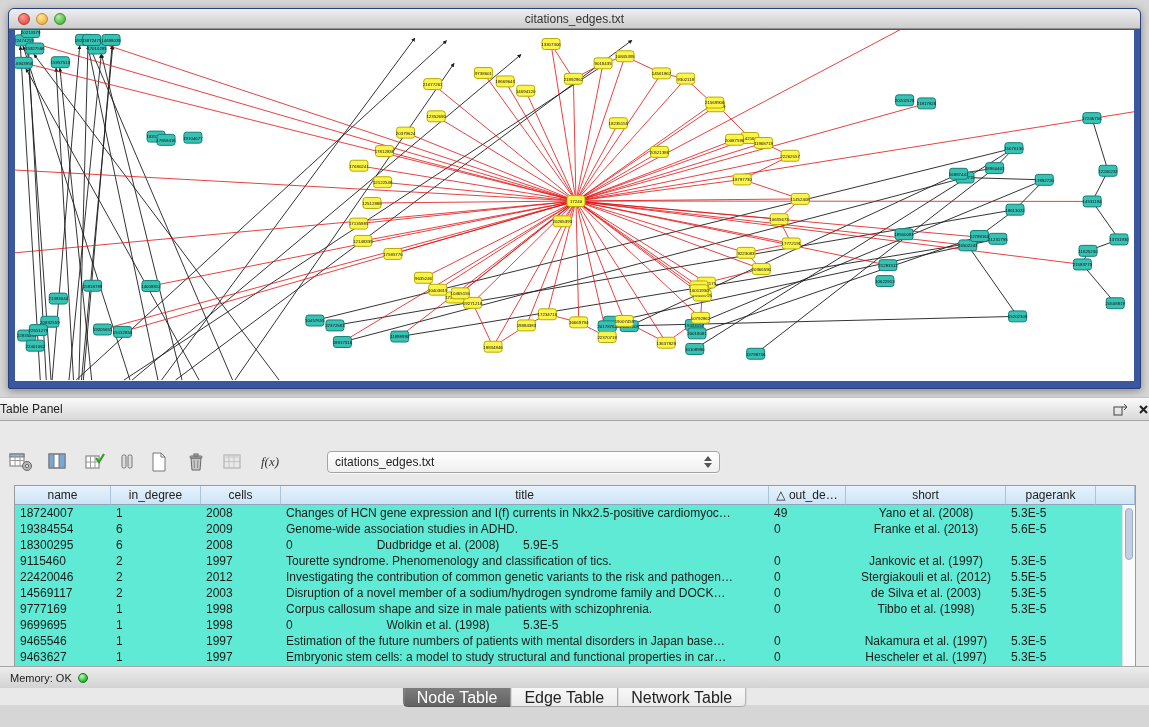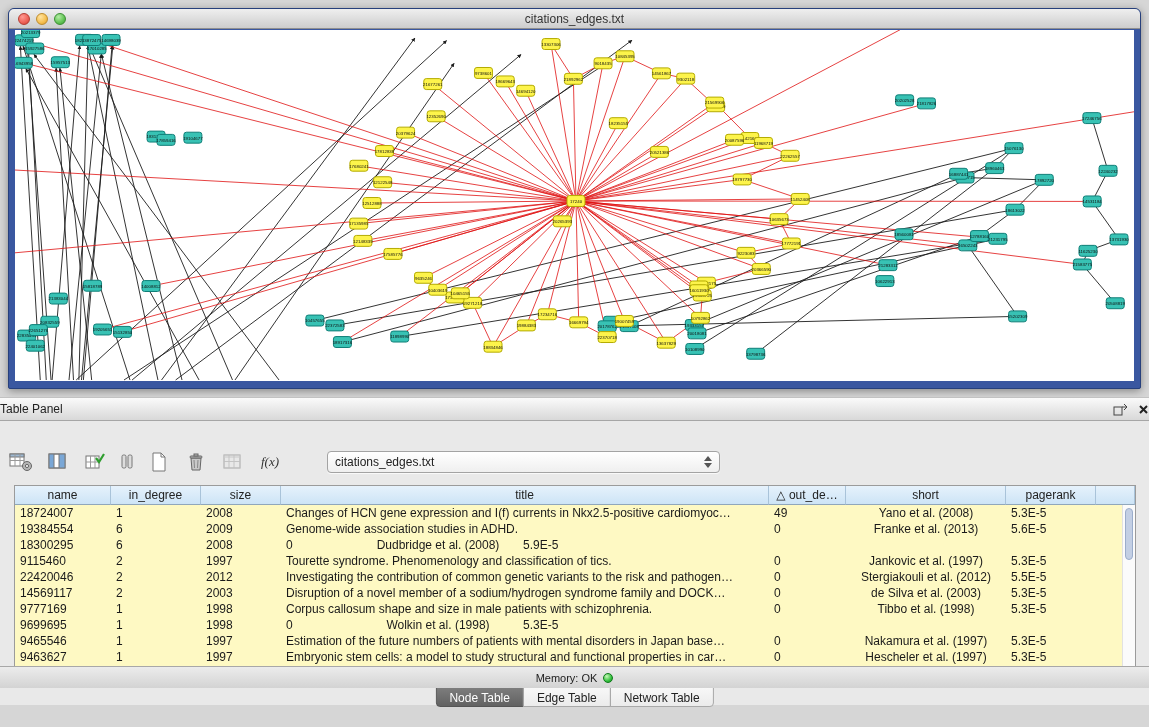--- a/index.html
+++ b/index.html
@@ -36,46 +36,46 @@
   .fx{font-size:13px;font-style:italic;color:#333;font-family:"Liberation Serif",serif}
   .dropdown{margin-left:34px;width:393px;height:22px;border:1px solid #a3a3a3;border-radius:4px;
             background:linear-gradient(#ffffff,#efefef);display:flex;align-items:center;justify-content:space-between;
             padding:0 7px;font-size:12px;color:#222;box-shadow:0 1px 1px rgba(255,255,255,.8)}
   .dd-arrows{display:flex;flex-direction:column;align-items:center;gap:2px}
   .dd-arrows i{display:block;width:0;height:0;border-left:4px solid transparent;border-right:4px solid transparent}
   .dd-arrows .u{border-bottom:5px solid #555}
   .dd-arrows .d{border-top:5px solid #555}
 
   
-  .table{position:absolute;left:14px;top:485px;width:1122px;height:188px;background:#fef9c3;border:1px solid #9b9b9b}
+  .table{position:absolute;left:14px;top:485px;width:1122px;height:188px;background:#5eead4;border:1px solid #9b9b9b}
   .thead{display:flex;height:19px}
   .hcell{height:19px;line-height:18px;font-size:12px;color:#222;text-align:center;
          background:linear-gradient(#e6f2fc,#cde4f6);border-right:1px solid #a9c3d9;border-bottom:1px solid #90a7bb;
          overflow:hidden;white-space:nowrap}
   .trow{display:flex;height:16px}
   .cell{line-height:16px;font-size:12px;color:#1a1a1a;padding:0 5px;overflow:hidden;white-space:nowrap;text-overflow:ellipsis}
   .cell.center{text-align:center}
   .c0{width:96px}.c1{width:90px}.c2{width:80px}.c3{width:488px}.c4{width:77px}.c5{width:160px}.c6{width:90px}
   .cfill{flex:1}
   .vscroll{position:absolute;right:0;top:19px;bottom:0;width:13px;background:#fbfbfb;border-left:1px solid #e2e2e2}
   .vthumb{position:absolute;left:2px;top:3px;width:8px;height:52px;border-radius:4px;background:#c3cfe4;border:1px solid #9badcb}
 
   
   .tabs{position:absolute;top:676px;left:50%;transform:translateX(-50%);display:flex}
-  .tab{height:31px;line-height:18px;padding:12px 13px;font-size:12px;color:#222;border:1px solid #a9a9a9;
+  .tab{height:31px;line-height:18px;padding:12px 13px;font-size:16px;color:#222;border:1px solid #a9a9a9;
        background:linear-gradient(#ffffff,#ebebeb)}
   .tab+.tab{margin-left:-1px}
   .tab:first-child{border-radius:4px 0 0 4px}
   .tab:last-child{border-radius:0 4px 4px 0}
   .tab.sel{background:linear-gradient(#8d8d8d,#626262);color:#fff;border-color:#555}
 
   
   .statusbar{position:absolute;left:0;top:666px;width:1149px;height:22px;
              background:linear-gradient(#ececec,#d3d3d3);border-top:1px solid #a8a8a8;
-             display:flex;align-items:center;justify-content:center;gap:6px;padding:0 10px;font-size:11px;color:#222}
+             display:flex;align-items:center;justify-content:flex-start;gap:6px;padding:0 10px;font-size:11px;color:#222}
   .led{width:10px;height:10px;border-radius:50%;background:radial-gradient(circle at 35% 30%,#c8f7b8,#35c23f 60%,#13851e);
        border:1px solid #0f7a1a}
 </style>
 </head>
 <body>
 
 <div class="window">
   <div class="titlebar">
     <div class="tl">
       <span class="tl-close"></span>
@@ -764,21 +764,21 @@
         <i class="u"></i>
         <i class="d"></i>
       </span>
   </div>
 </div>
 
 <div class="table">
   <div class="thead">
       <div class="hcell c0">name</div>
       <div class="hcell c1">in_degree</div>
-      <div class="hcell c2">size</div>
+      <div class="hcell c2">cells</div>
       <div class="hcell c3">title</div>
       <div class="hcell c4">△ out_de…</div>
       <div class="hcell c5">short</div>
       <div class="hcell c6">pagerank</div>
       <div class="hcell cfill"></div>
     </div>
   <div class="tbody">
       <div class="trow">
         <div class="cell c0">18724007</div>
         <div class="cell c1">1</div>

